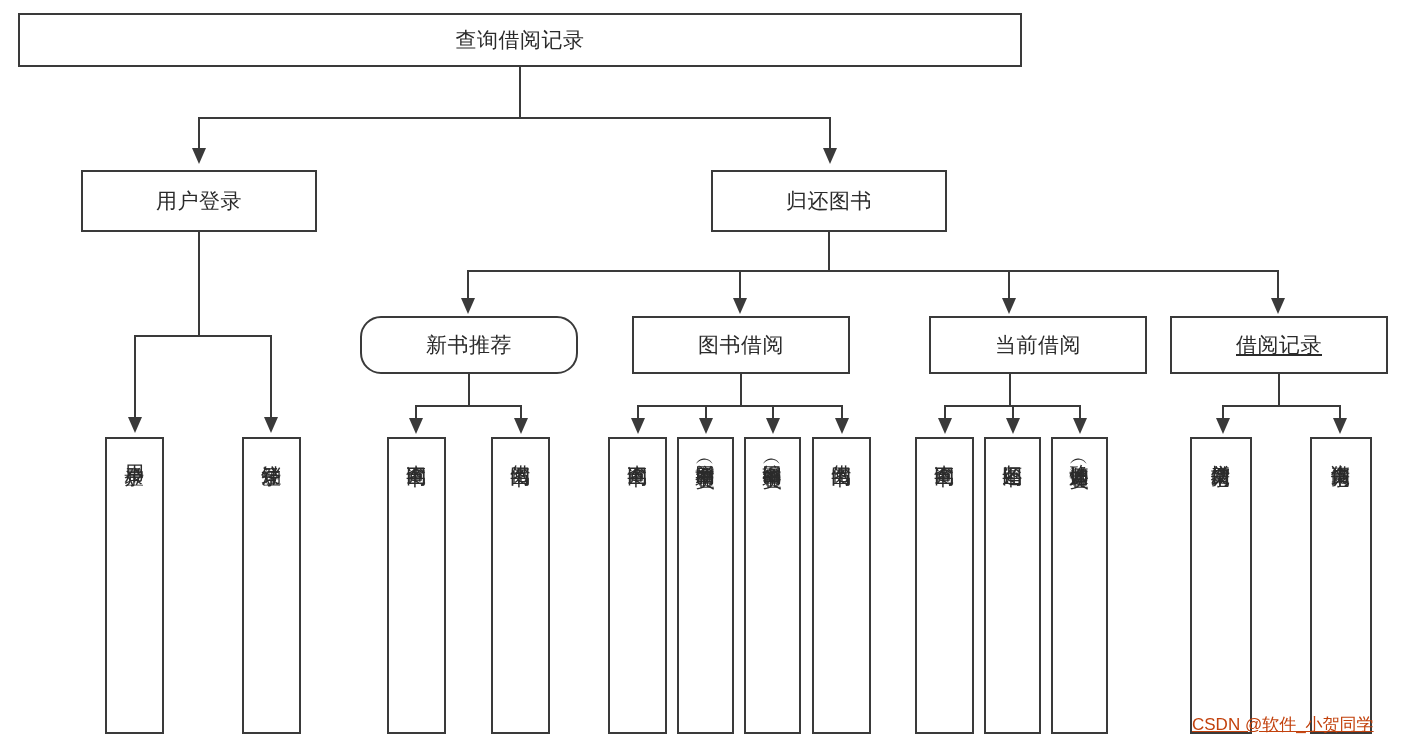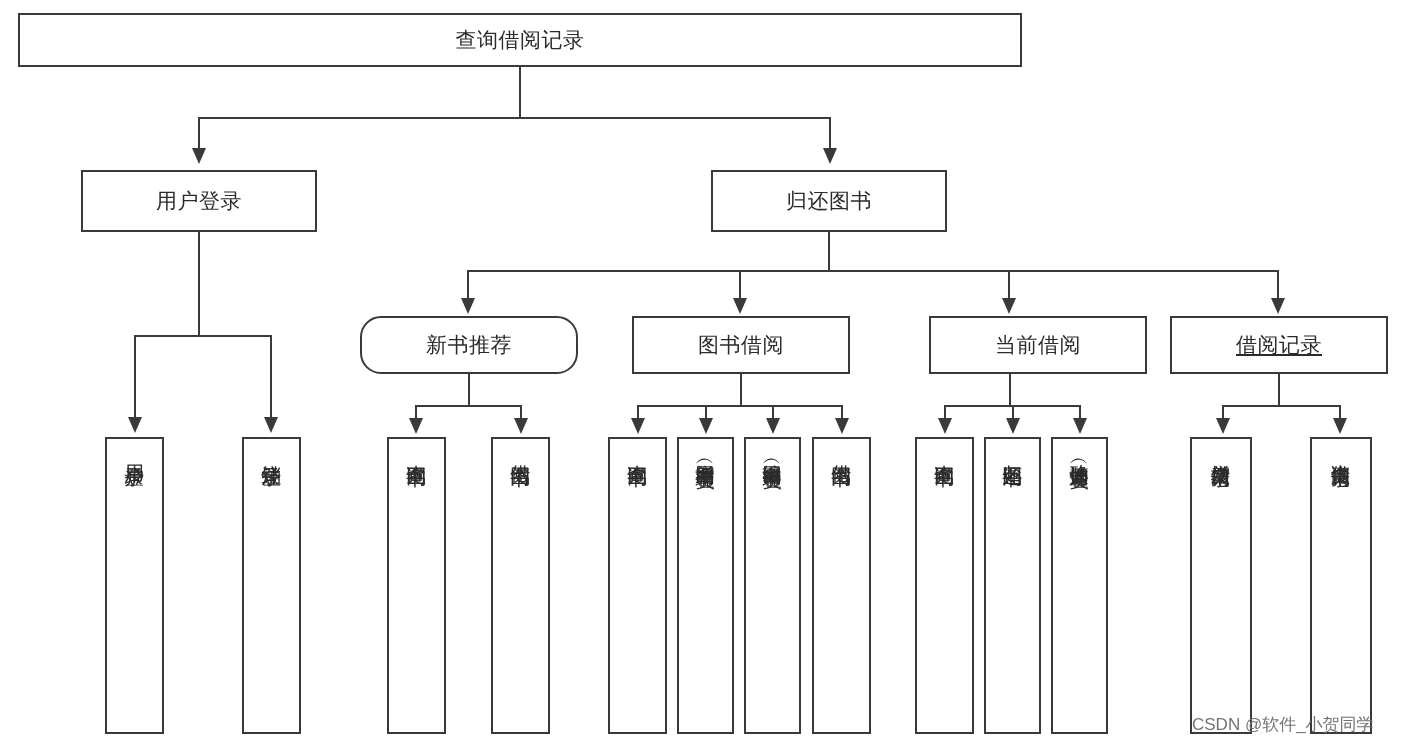--- a/index.html
+++ b/index.html
@@ -68,23 +68,24 @@
     width: 0;
     height: 0;
     border-left: 7px solid transparent;
     border-right: 7px solid transparent;
     border-top: 16px solid #3a3a3a;
   }
   
   #watermark {
     position: absolute;
     font-size: 17px;
-    color: #737373;
+    color: #c2410c;
     white-space: nowrap;
     user-select: none;
+    text-decoration: underline;
   }
 </style>
 </head>
 <body>
 
 <div id="canvas">
 
   <div class="node h" style="left:18px; top:13px; width:1004px; height:54px;">
     <span class="label">查询借阅记录</span>
   </div>

